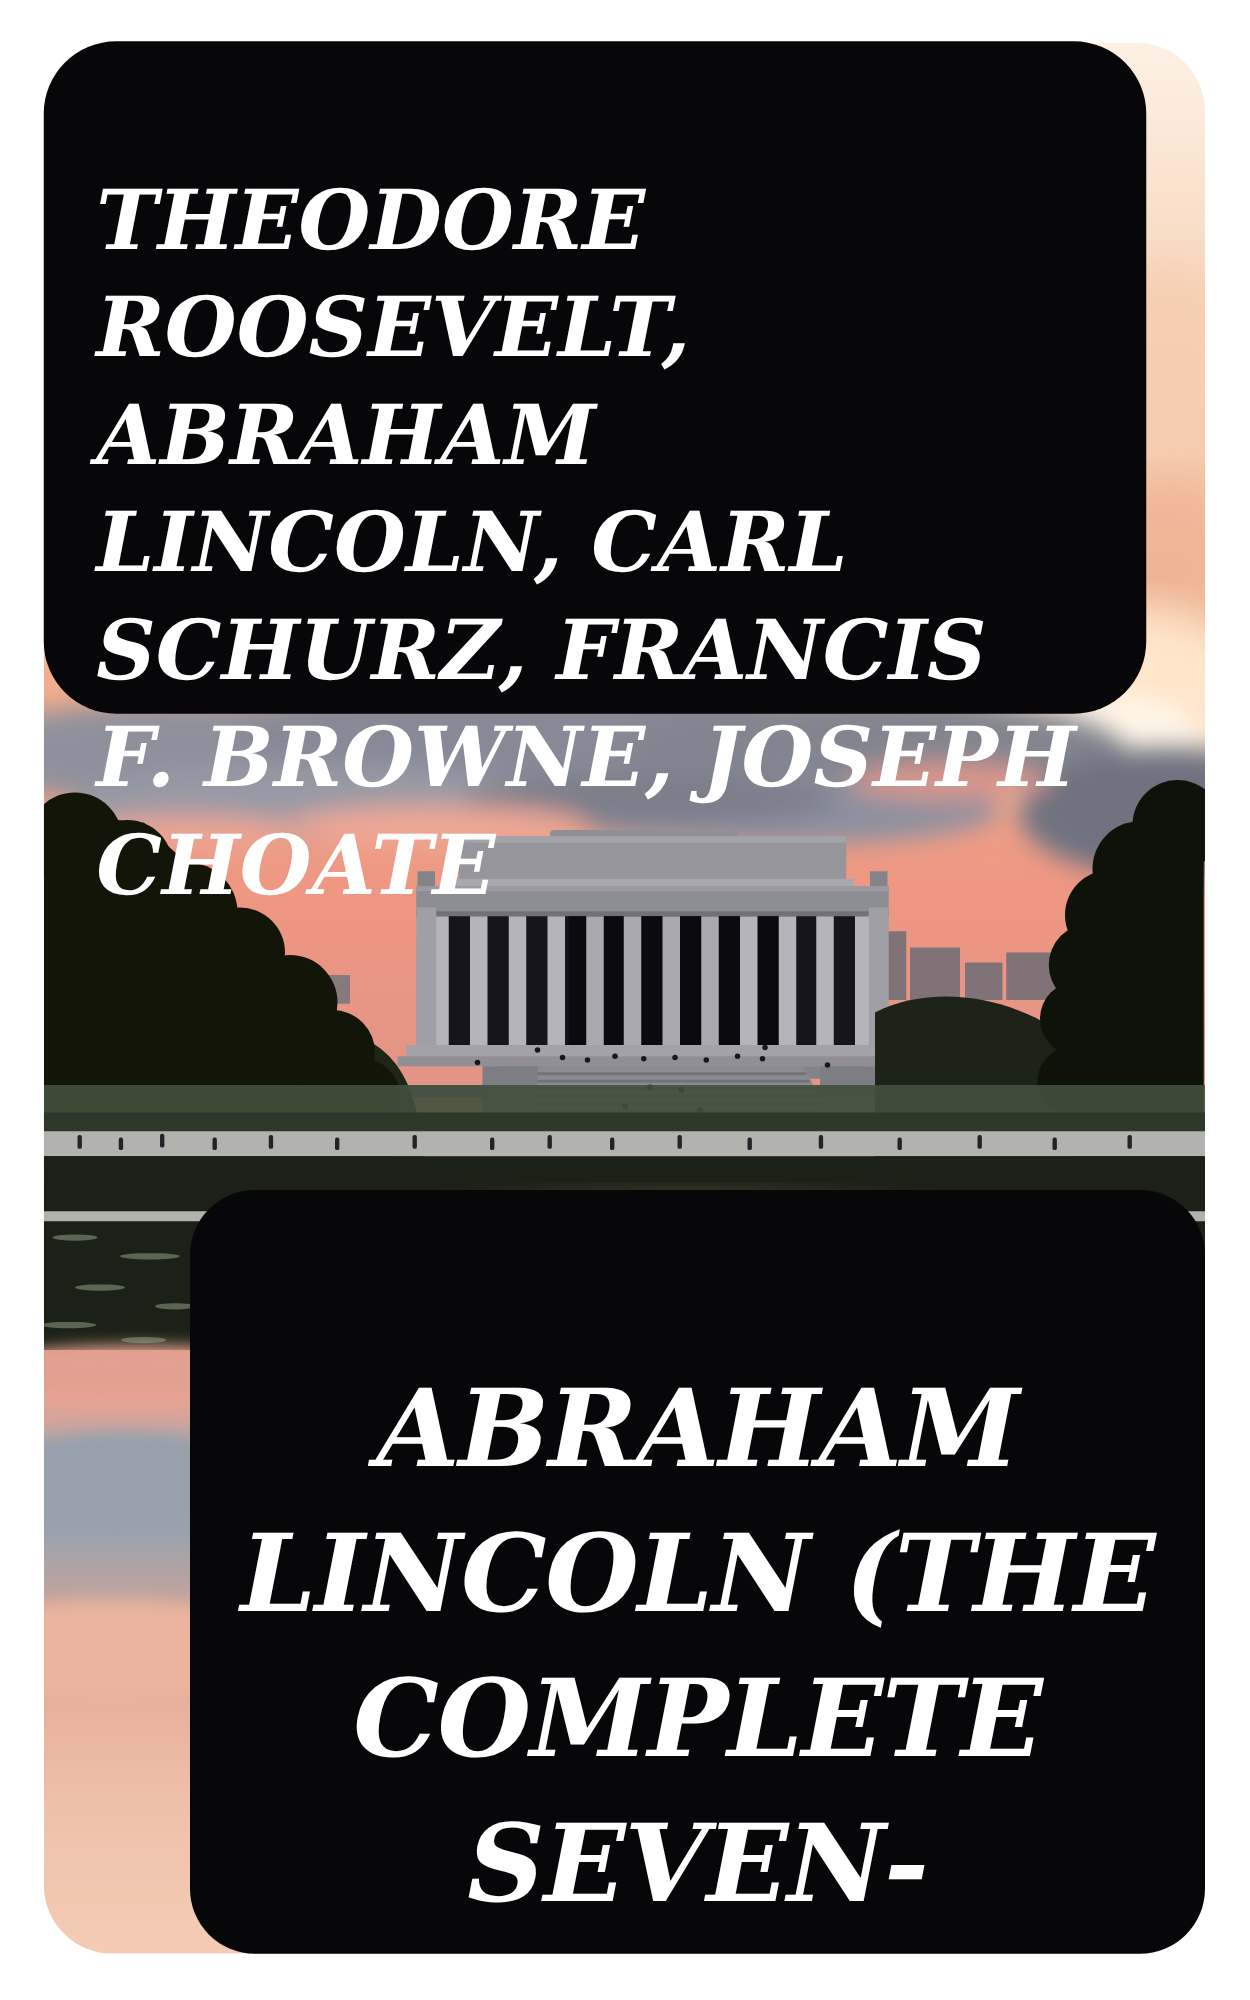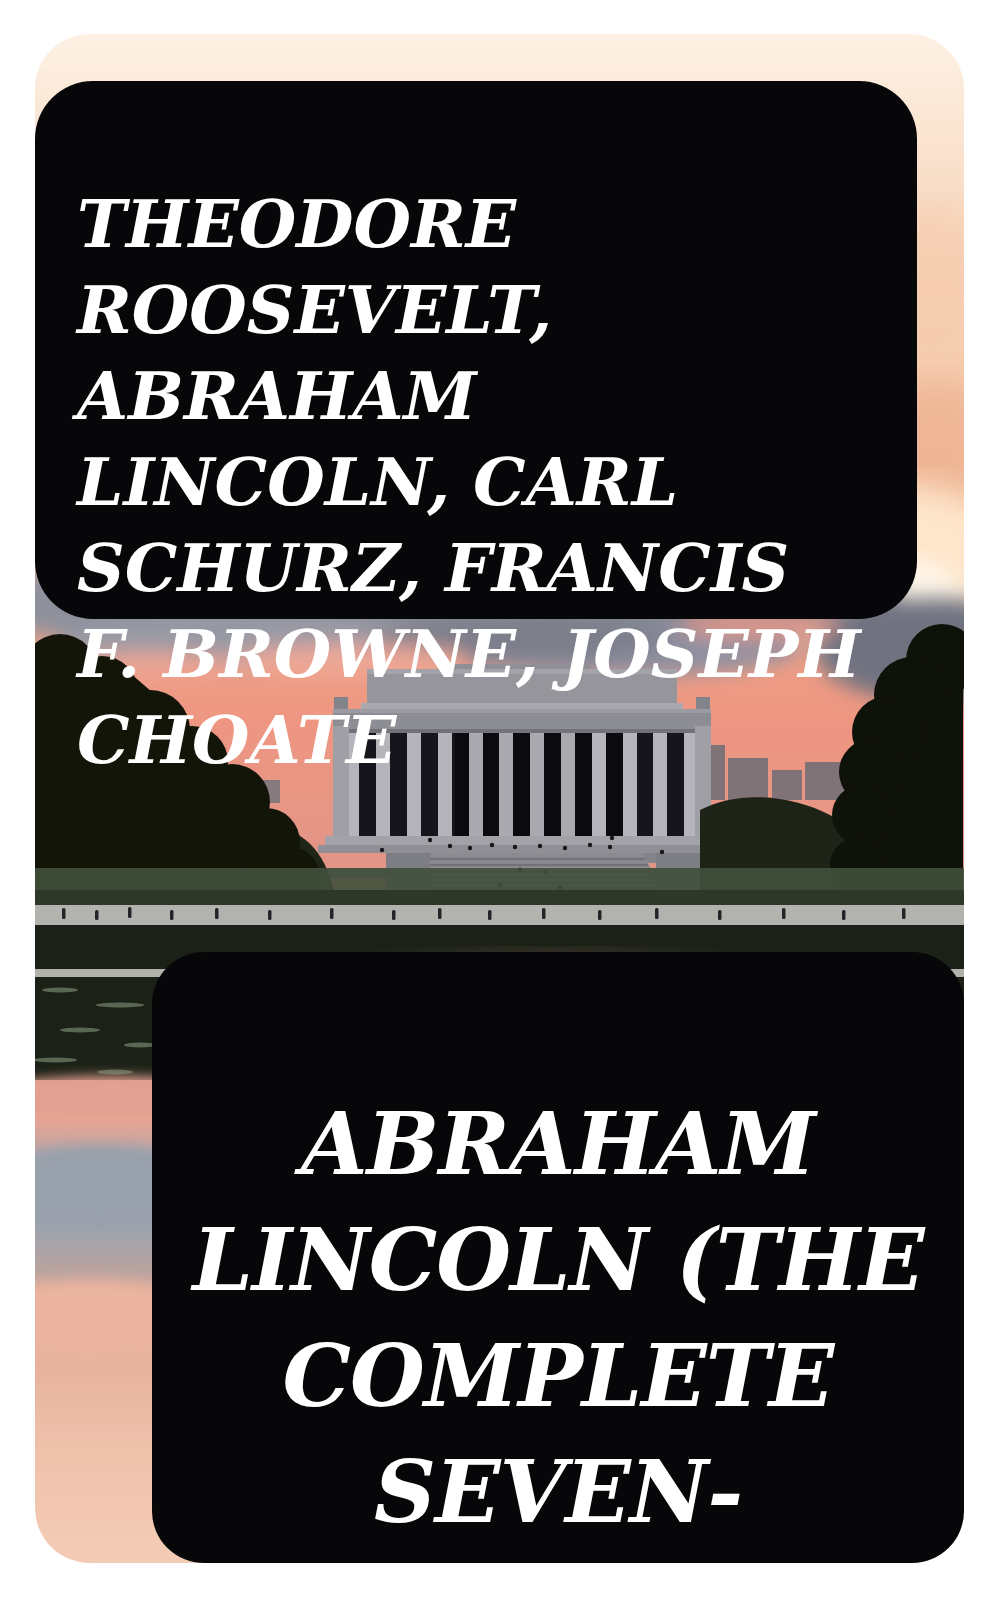--- a/index.html
+++ b/index.html
@@ -30,21 +30,20 @@
   }
   .author-panel {
     left: 35px; top: 33px;
     width: 882px; height: 538px;
     border-radius: 58px;
     font-size: 66px;
     line-height: 86px;
     padding: 14px 36px 0 42px;
     letter-spacing: 0px;
     text-align: left;
-    margin-top: 48px;
   }
   .title-panel {
     left: 152px; top: 952px;
     width: 812px; height: 611px;
     border-radius: 52px;
     font-size: 86px;
     line-height: 116px;
     padding: 18px 14px 0 14px;
     text-align: center;
     letter-spacing: -1px;

